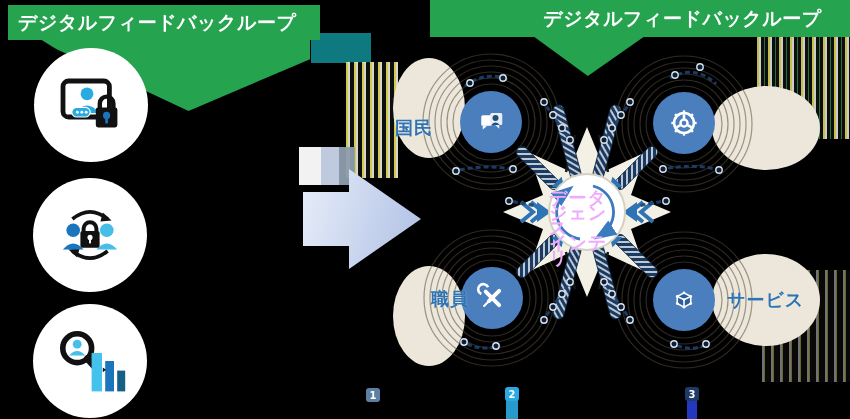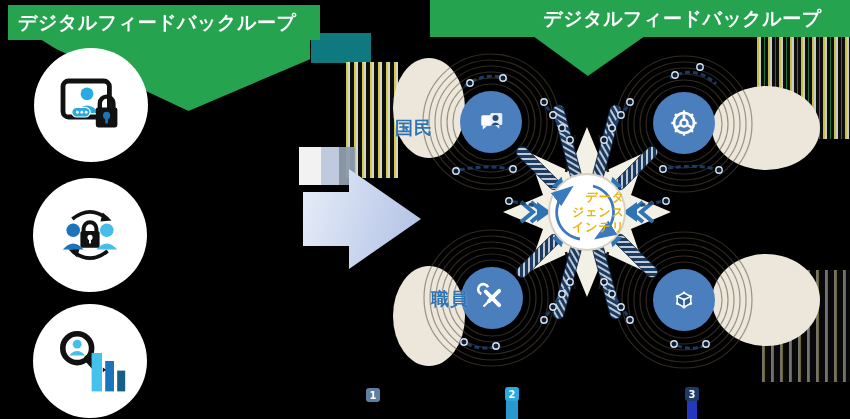--- a/index.html
+++ b/index.html
@@ -26,22 +26,22 @@
     background:repeating-linear-gradient(90deg,#f6ef59 0 2px,#fff 2px 4px,#111 4px 7px,#2a8f4f 7px 8px,#111 8px 11px);}
   .brstripes{left:762px;top:270px;width:88px;height:112px;opacity:.5;
     background:repeating-linear-gradient(90deg,rgba(255,255,255,.9) 0 2px,rgba(246,239,89,.85) 2px 3px,#111 3px 9px);}
   .lavpatch{left:299px;top:147px;width:56px;height:38px;opacity:.95;
     background:linear-gradient(90deg,#fff 0 40%,#c8d4ea 40% 72%,#8f9dae 72% 100%);}
   
   .node{position:absolute;border-radius:50%;background:#4B7EBD;display:flex;
         align-items:center;justify-content:center;z-index:2;}
   .nlabel{position:absolute;font-weight:bold;font-size:18px;color:#2E74B5;z-index:3;
           text-shadow:0 0 2px rgba(255,255,255,.4);letter-spacing:1px;white-space:nowrap;}
-  .centertext{position:absolute;left:549px;top:190px;width:76px;text-align:right;z-index:3;
-              font-size:12px;font-weight:bold;color:#eab308;line-height:15px;letter-spacing:1px;}
+  .centertext{position:absolute;left:549px;top:190px;width:76px;text-align:left;z-index:3;
+              font-size:18px;font-weight:bold;color:#f0abfc;line-height:15px;letter-spacing:1px;}
   
   .lmark{position:absolute;width:14px;height:14px;border-radius:3px;z-index:3;color:#fff;
          font-size:10px;font-weight:bold;display:flex;align-items:center;justify-content:center;}
   .lbar{position:absolute;z-index:2;}
   svg{display:block;}
 </style>
 </head>
 <body>
 
 <div class="stage">
@@ -318,20 +318,21 @@
         <circle cx="32.5" cy="28.5" r="1.7"></circle>
           <circle cx="24" cy="33" r="1.7"></circle>
           <circle cx="15.5" cy="28.5" r="1.7"></circle>
         <circle cx="24" cy="23.5" r="1.7"></circle>
       </g>
     </svg>
   </div>
 
   <div class="nlabel" style="left:395px;top:116px;">国民</div>
   <div class="nlabel" style="left:411px;top:287px;padding-left:20px;">職員</div>
+  <div class="nlabel" style="left:727px;top:288px;">サービス</div>
 
   <div class="centertext">
     <div>データ</div>
     <div>ジェンス</div>
     <div>インテリ</div>
   </div>
 
   <div class="lmark" style="left:366px;top:388px;background:#5E7FA4;">
     <span>1</span>
   </div>

